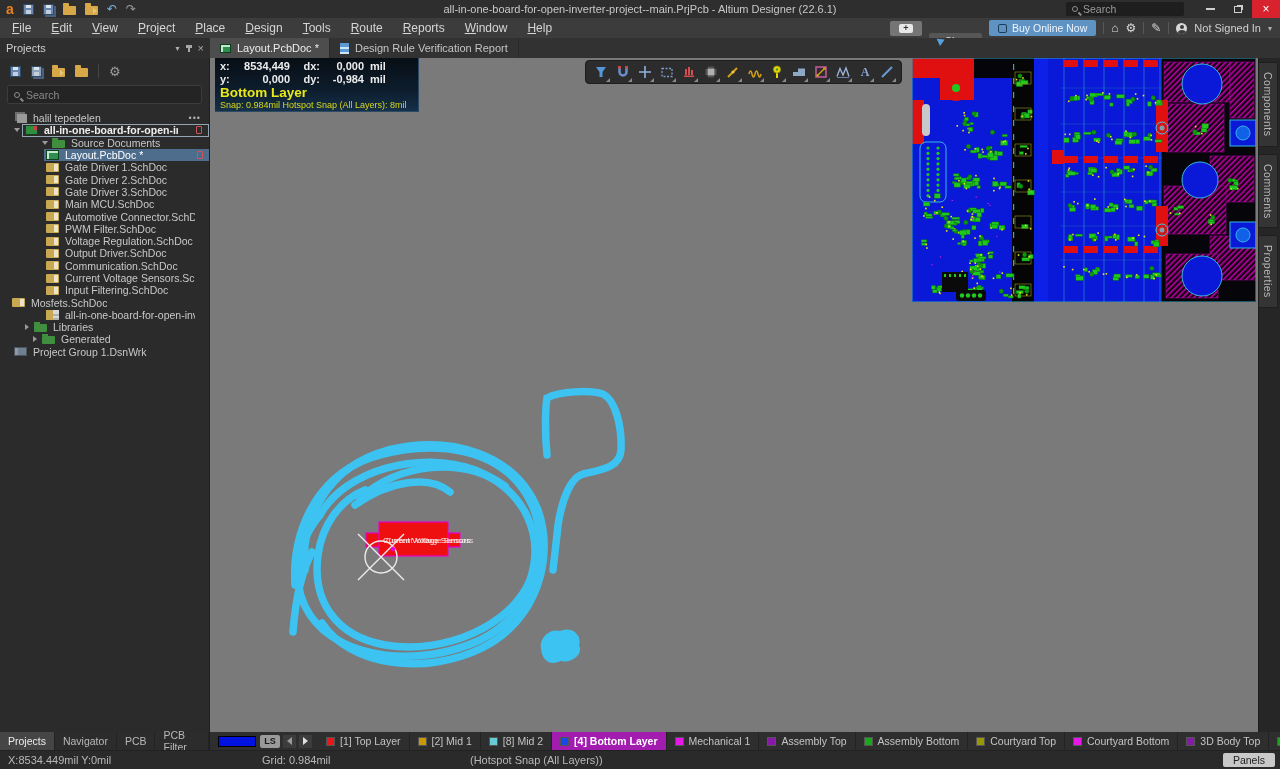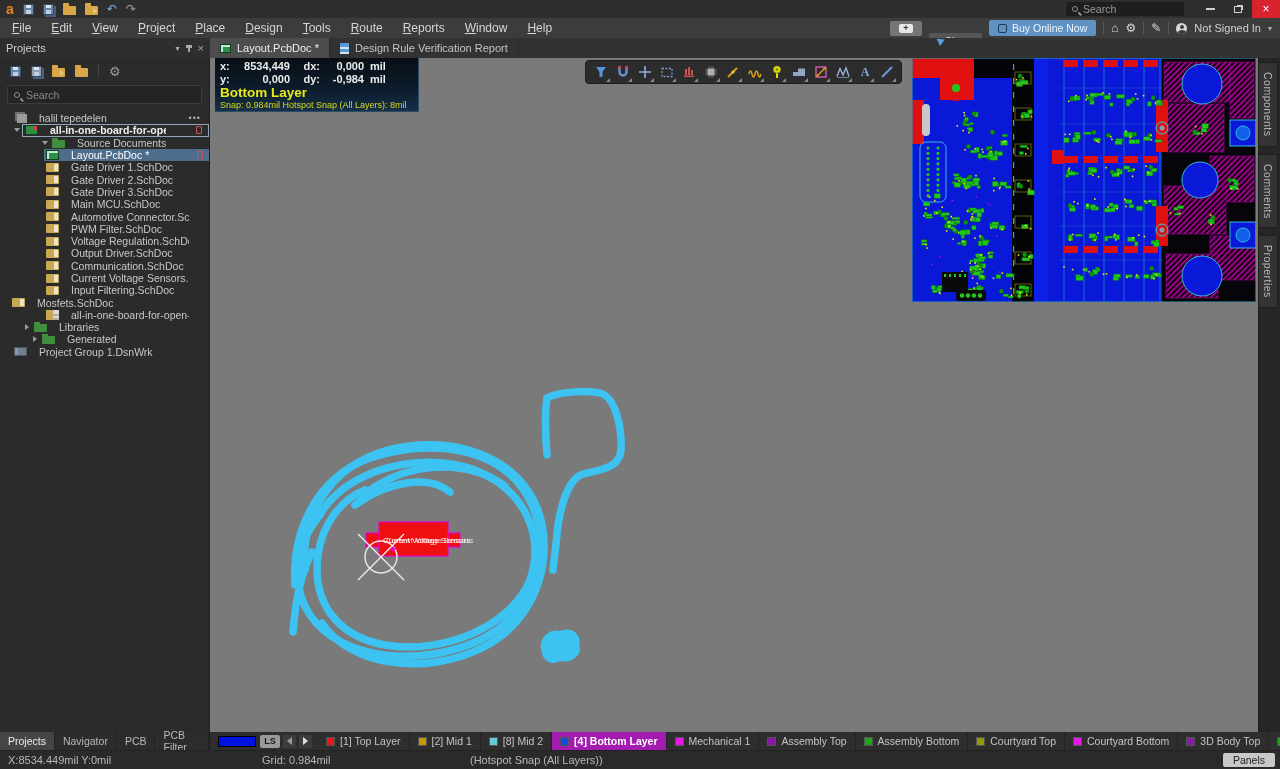--- a/index.html
+++ b/index.html
@@ -74,21 +74,21 @@
   .ptsep { width:1px; height:14px; background:#444; }
   .gear { color:#9a9a9a; font-size:13px; line-height:13px; }
   .psearch { margin:1px 7px 4px 7px; height:19px; background:#242424; border:1px solid #3c3c3c; border-radius:2px; display:flex; align-items:center; gap:6px; padding:0 6px; }
   .psearch input { background:transparent; border:none; outline:none; color:#bbb; font-size:10.5px; width:150px; font-family:"Liberation Sans",sans-serif; }
   .psearch input::placeholder { color:#8a8a8a; }
   .tree { flex:1; overflow:hidden; padding-top:4px; }
   .trow { height:12.3px; display:flex; align-items:center; font-size:10.5px; color:#c8c8c8; white-space:nowrap; }
   .exp { width:10px; flex:none; display:flex; align-items:center; justify-content:center; }
   .exp[data-exp="down"]::before { content:""; border:3px solid transparent; border-top:4px solid #9a9a9a; margin-top:3px; }
   .exp[data-exp="right"]::before { content:""; border:3px solid transparent; border-left:4px solid #9a9a9a; margin-left:3px; }
-  .tinner { flex:1; display:flex; align-items:center; gap:12px; height:12.3px; overflow:hidden; padding:0 2px; }
+  .tinner { flex:1; display:flex; align-items:center; gap:6px; height:12.3px; overflow:hidden; padding:0 2px; }
   .tinner[data-state~="selected"] { background:#4e6c8c; color:#fff; }
   .tinner[data-state~="outlined"] { border:1px solid #93a5b5; }
   .tinner[data-state~="bold"] { font-weight:bold; color:#f0f0f0; }
   .tico { width:13px; height:10px; flex:none; position:relative; display:inline-block; }
   .tico[data-icon="user"] { background:#9a9a9a; width:10px; height:9px; box-shadow:-2px -2px 0 #6e6e6e; margin-left:2px; }
   .tico[data-icon="prj"] { background:#2f8f3f; border:1px solid #14421c; }
   .tico[data-icon="prj"]::after { content:""; position:absolute; right:0; top:0; width:4px; height:4px; background:#d04040; }
   .tico[data-icon="folder"] { background:#3f8f3f; border-radius:1px; height:8px; margin-top:2px; }
   .tico[data-icon="folder"]::before { content:""; position:absolute; top:-2px; left:0; width:6px; height:2px; background:#3f8f3f; }
   .tico[data-icon="sch"] { background:#c8a850; border-radius:1px; height:9px; }
@@ -153,20 +153,21 @@
   <div class="titlebar">
     <div class="qa">
       <span class="alogo">a</span>
       <span class="icon-floppy"></span>
       <span class="icon-floppy multi"></span>
       <span class="icon-folder"></span>
       <span class="icon-folder open"></span>
       <span class="uglyph" style="color:#7ab0e0">↶</span>
       <span class="uglyph" style="color:#9a9a9a">↷</span>
     </div>
+    <div class="title-text">all-in-one-board-for-open-inverter-project--main.PrjPcb - Altium Designer (22.6.1)</div>
     <div class="tb-right">
       <div class="tsearch">
         <span class="mag"></span>
         <input placeholder="Search" style="">
       </div>
       <div class="winbtn">
           <span class="minbar"></span>
         </div>
       <div class="winbtn">
           <span class="restore"></span>

